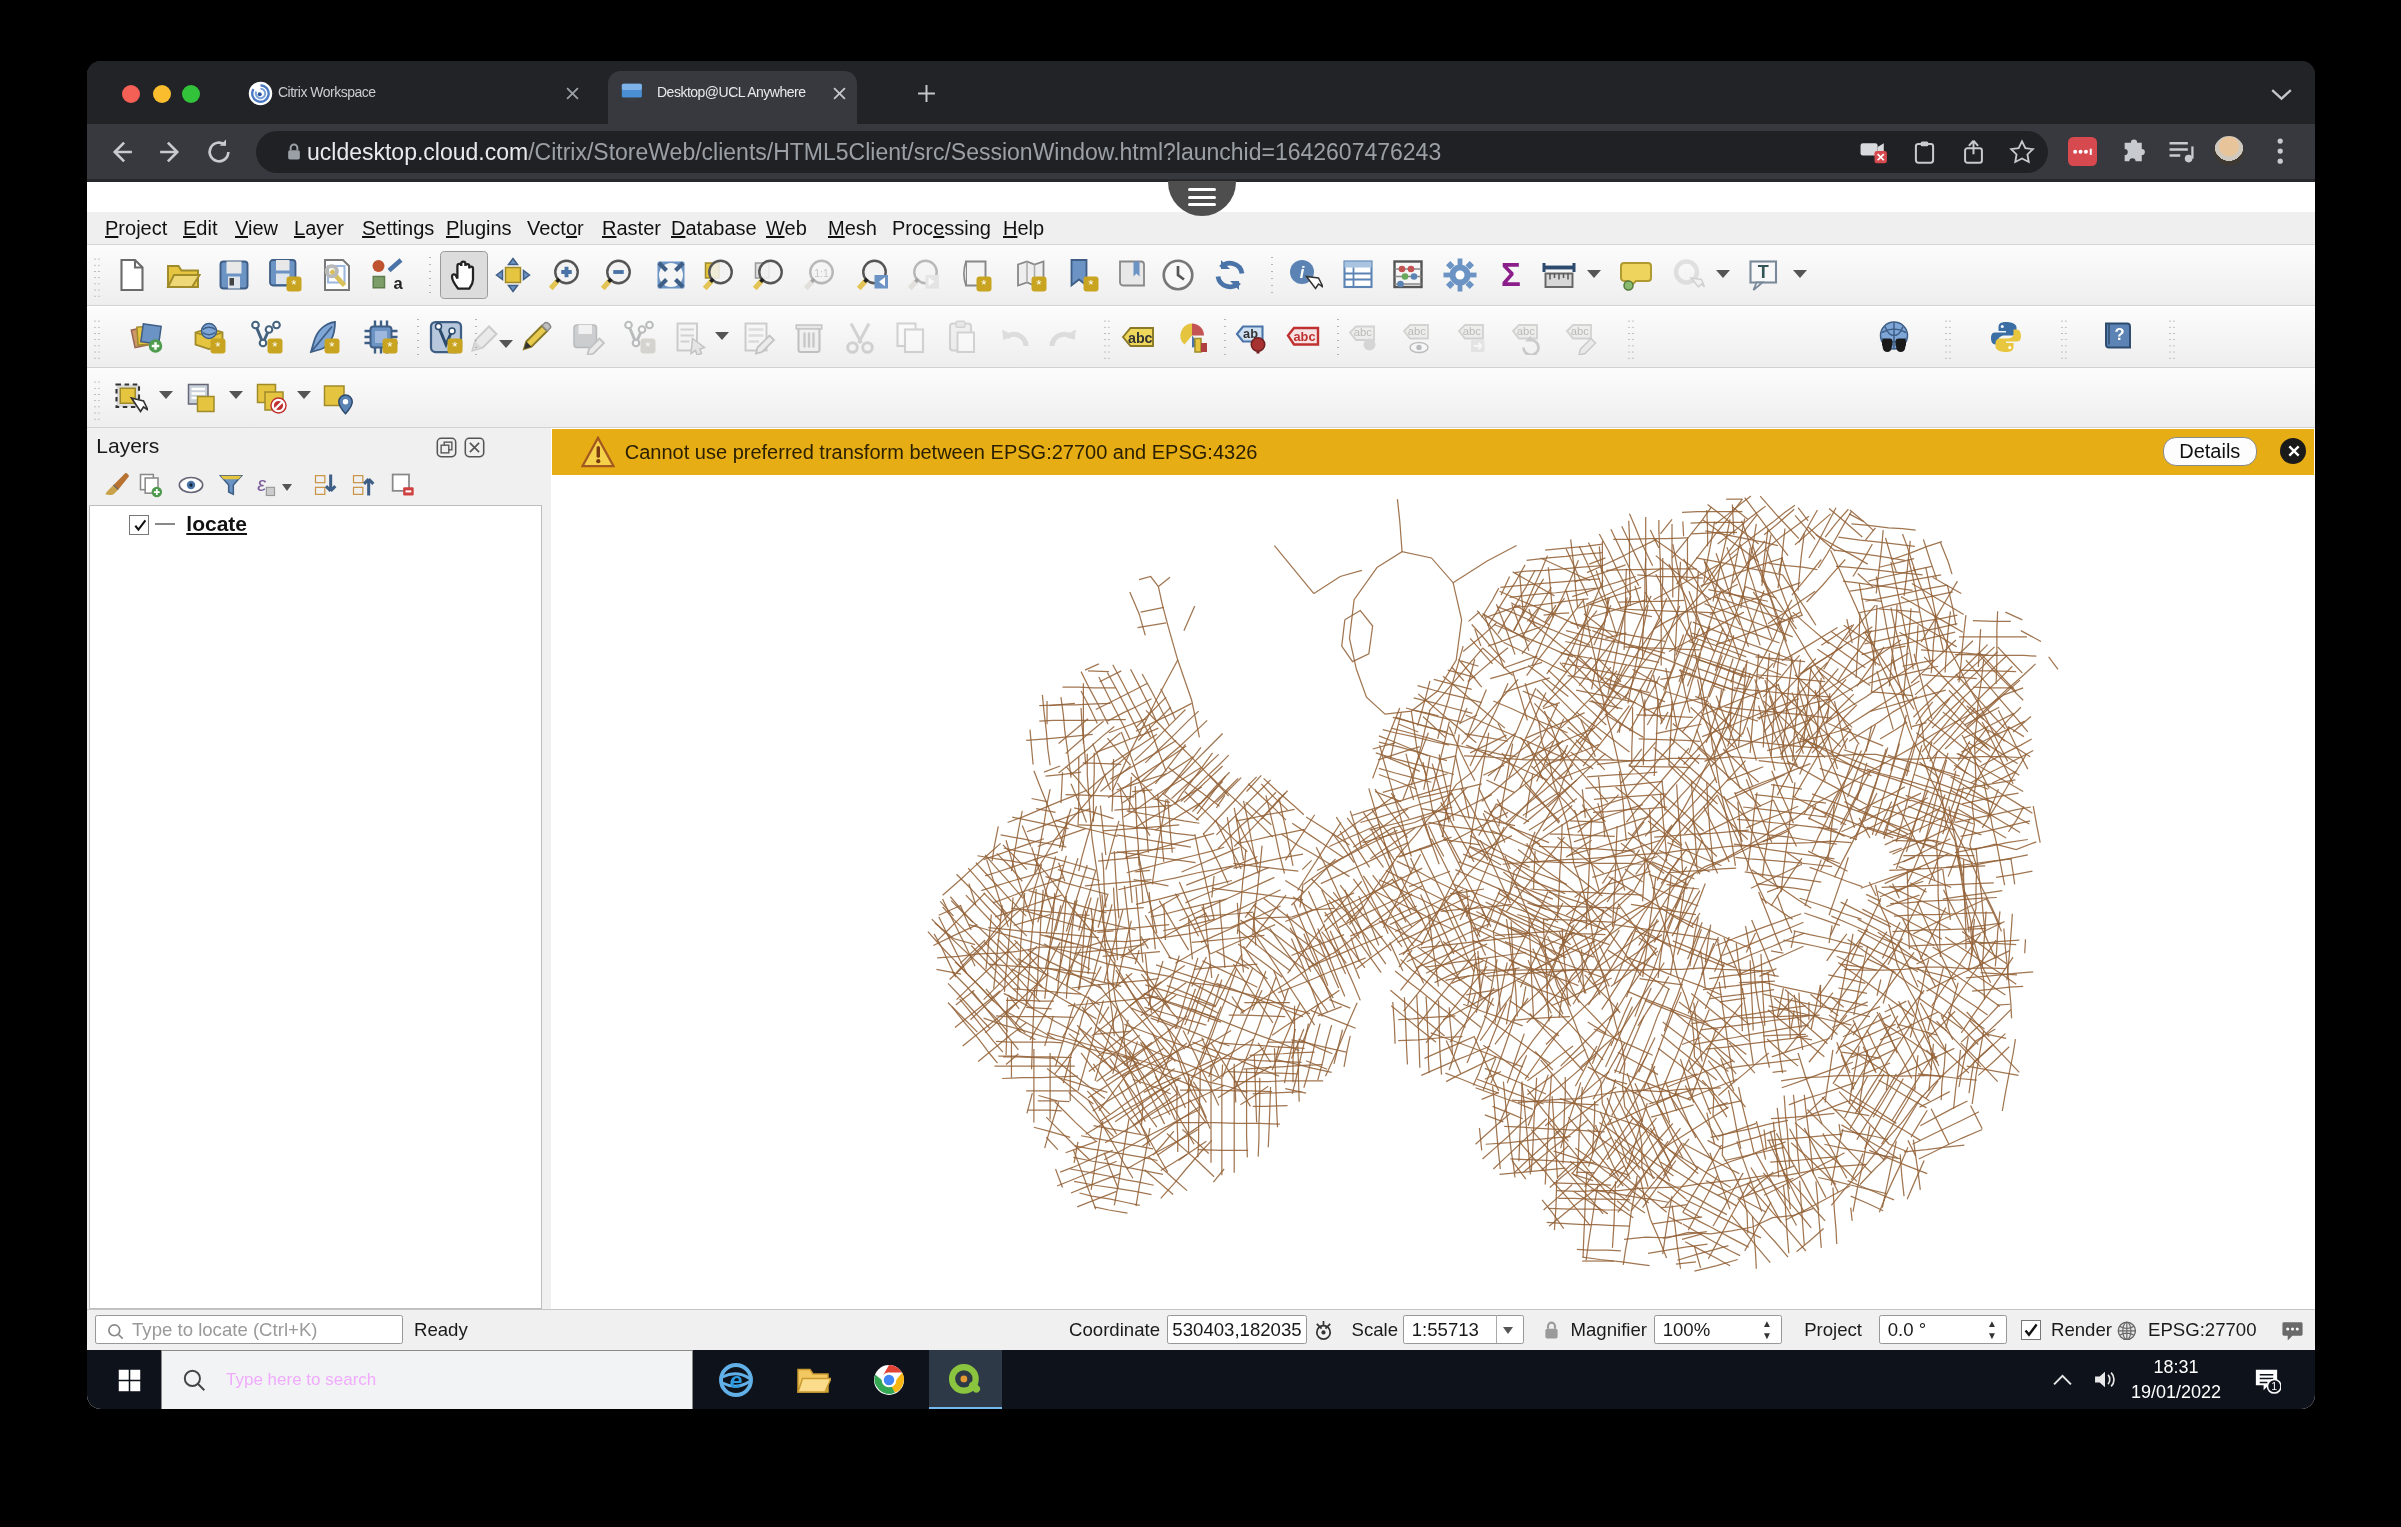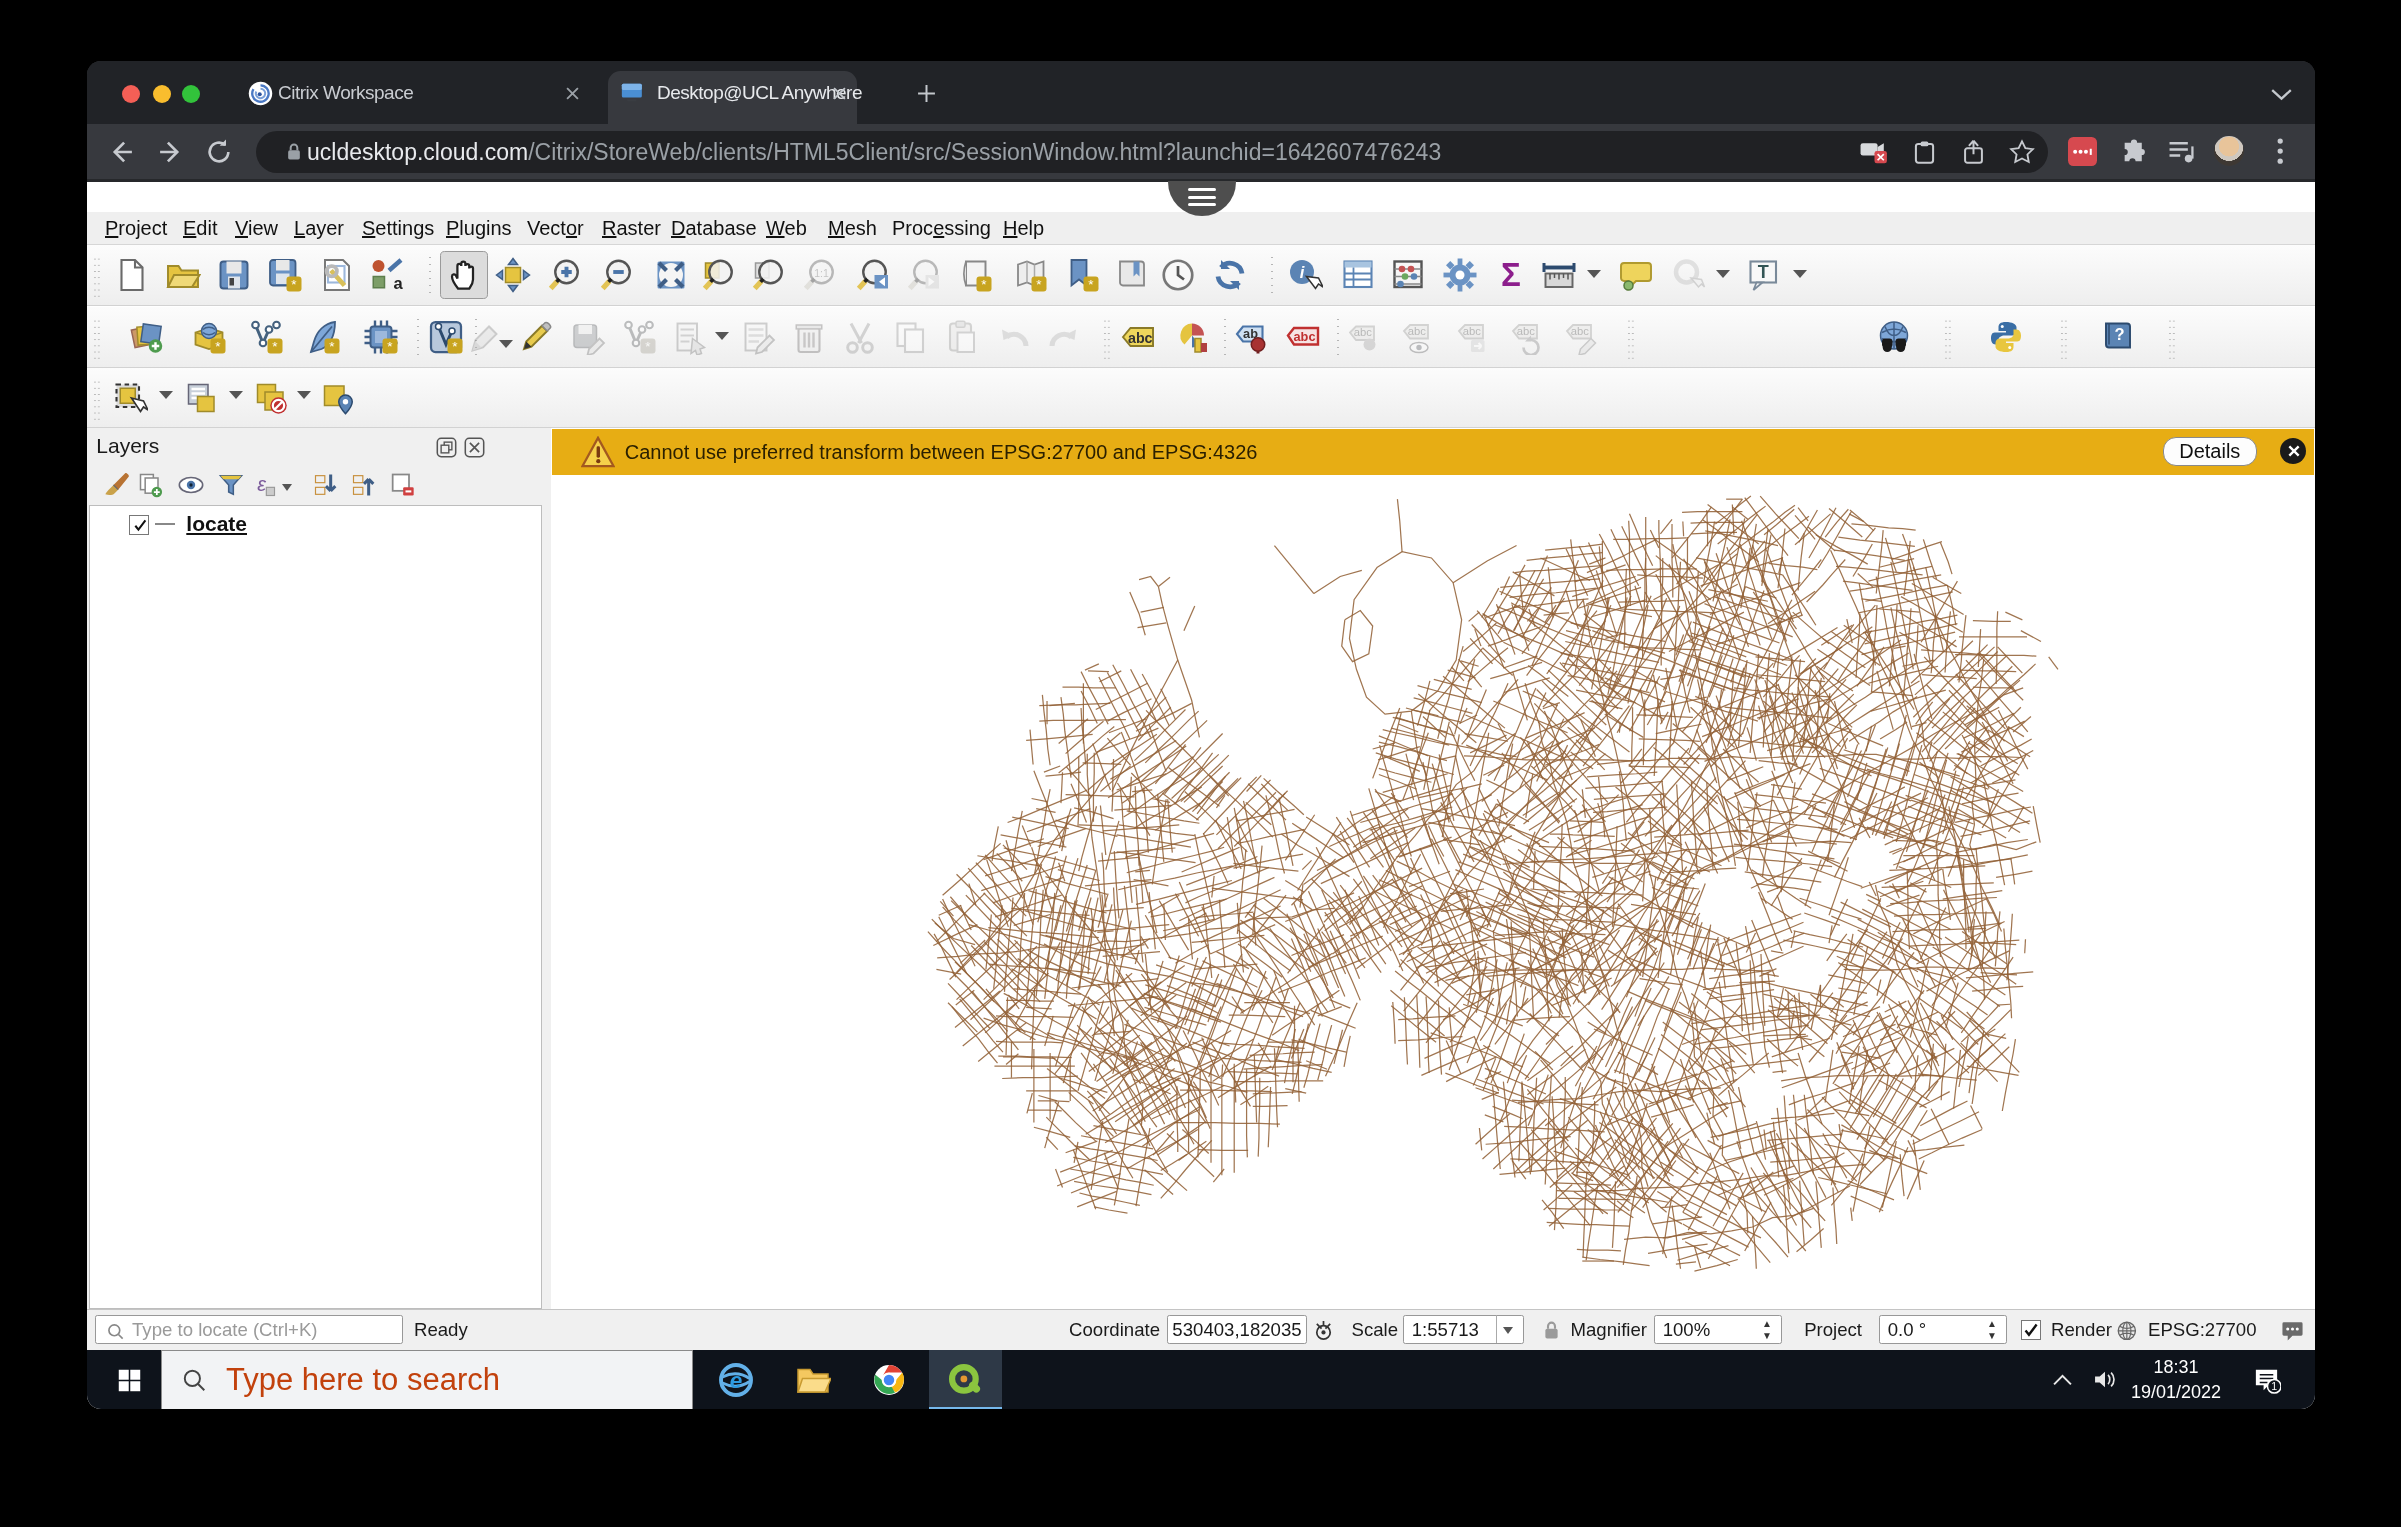--- a/index.html
+++ b/index.html
@@ -1,20 +1,20 @@
 <!DOCTYPE html>
 <html style="font-size:12.4px"><head><meta charset="utf-8">
 <style>
 *{margin:0;padding:0;box-sizing:border-box}
 html,body{width:2401px;height:1527px;background:#000;font-family:"Liberation Sans",sans-serif;overflow:hidden}
 #win{position:absolute;left:87px;top:61px;width:2228px;height:1348px;border-radius:14px;overflow:hidden;background:#37393e}
 .abs{position:absolute}
 .tabbar{position:absolute;left:0;top:0;width:100%;height:63px;background:#212327}
 .dot{position:absolute;width:18px;height:18px;border-radius:50%;top:24px}
-.tab-title{position:absolute;font-size:19px;line-height:63px;height:44px;letter-spacing:-0.5px}
+.tab-title{position:absolute;font-size:14px;line-height:63px;height:44px;letter-spacing:-0.5px}
 .activetab{position:absolute;left:521px;top:10px;width:249px;height:53px;background:#37393e;border-radius:12.4px 12.4px 0 0}
 .navbar{position:absolute;left:0;top:63px;width:100%;height:70px;background:#37393e}
 .omni{position:absolute;left:169px;top:7px;width:1792px;height:42px;border-radius:21px;background:#202124}
 .url{position:absolute;left:51px;top:0;height:42px;line-height:42px;font-size:23px;color:#e8eaed;white-space:nowrap}
 .url span{color:#9aa0a6}
 .chromeline{position:absolute;left:0;top:118px;width:100%;height:3.1px;background:#26282b}
 .desktop{position:absolute;left:0;top:121px;width:100%;height:1228px;background:#fff}
 .qtitle{position:absolute;left:0;top:0;width:100%;height:30px;background:#fff}
 .qmenu{position:absolute;left:0;top:30px;width:100%;height:33px;background:#efefef;border-bottom:0.8px solid #d6d6d6}
 .mi{position:absolute;top:0;height:32.5px;line-height:32.5px;font-size:20px;color:#111}
@@ -2849,21 +2849,21 @@
           <rect x="1" y="1" width="13" height="13" fill="#fff"></rect>
           <rect x="16" y="1" width="13" height="13" fill="#fff"></rect>
           <rect x="1" y="16" width="13" height="13" fill="#fff"></rect>
           <rect x="16" y="16" width="13" height="13" fill="#fff"></rect>
         </svg>
         <div class="abs" style="left:74px;top:0;width:532px;height:60px;background:#f2f3f5;border:0.8px solid #8a8a8a"></div>
         <svg class="abs" style="left:94px;top:17px" width="26" height="26" viewBox="0 0 24 24">
           <circle cx="10.5" cy="10.5" r="7" fill="none" stroke="#444" stroke-width="1.8"></circle>
           <path d="M15.5 15.5l6 6" stroke="#444" stroke-width="1.8"></path>
         </svg>
-        <div class="abs" style="left:139px;top:0;height:60px;line-height:60px;font-size:31px;color:#c2410c">Type here to search</div>
+        <div class="abs" style="left:139px;top:0;height:60px;line-height:60px;font-size:17px;color:#f0abfc">Type here to search</div>
         <svg class="tb-ic" style="left:631px" viewBox="0 0 24 24">
           <circle cx="12" cy="12" r="10" fill="none" stroke="#62b0e8" stroke-width="2.6"></circle>
           <path d="M3 10c6-3 12-3 18 1M3 14c6 3 12 3 18-1" stroke="#62b0e8" fill="none" stroke-width="2"></path>
           <text x="12" y="17" font-size="15" fill="#2d9ae0" text-anchor="middle" font-weight="bold" font-style="italic">e</text>
         </svg>
         <svg class="tb-ic" style="left:708px" viewBox="0 0 24 24">
           <path d="M2 5h8l2 3h10v12H2z" fill="#f4c860" stroke="#c89a30"></path>
           <path d="M2 20l3-9h19l-4 9z" fill="#fadc8a" stroke="#c89a30"></path>
         </svg>
         <svg class="tb-ic" style="left:784px" viewBox="0 0 24 24">

